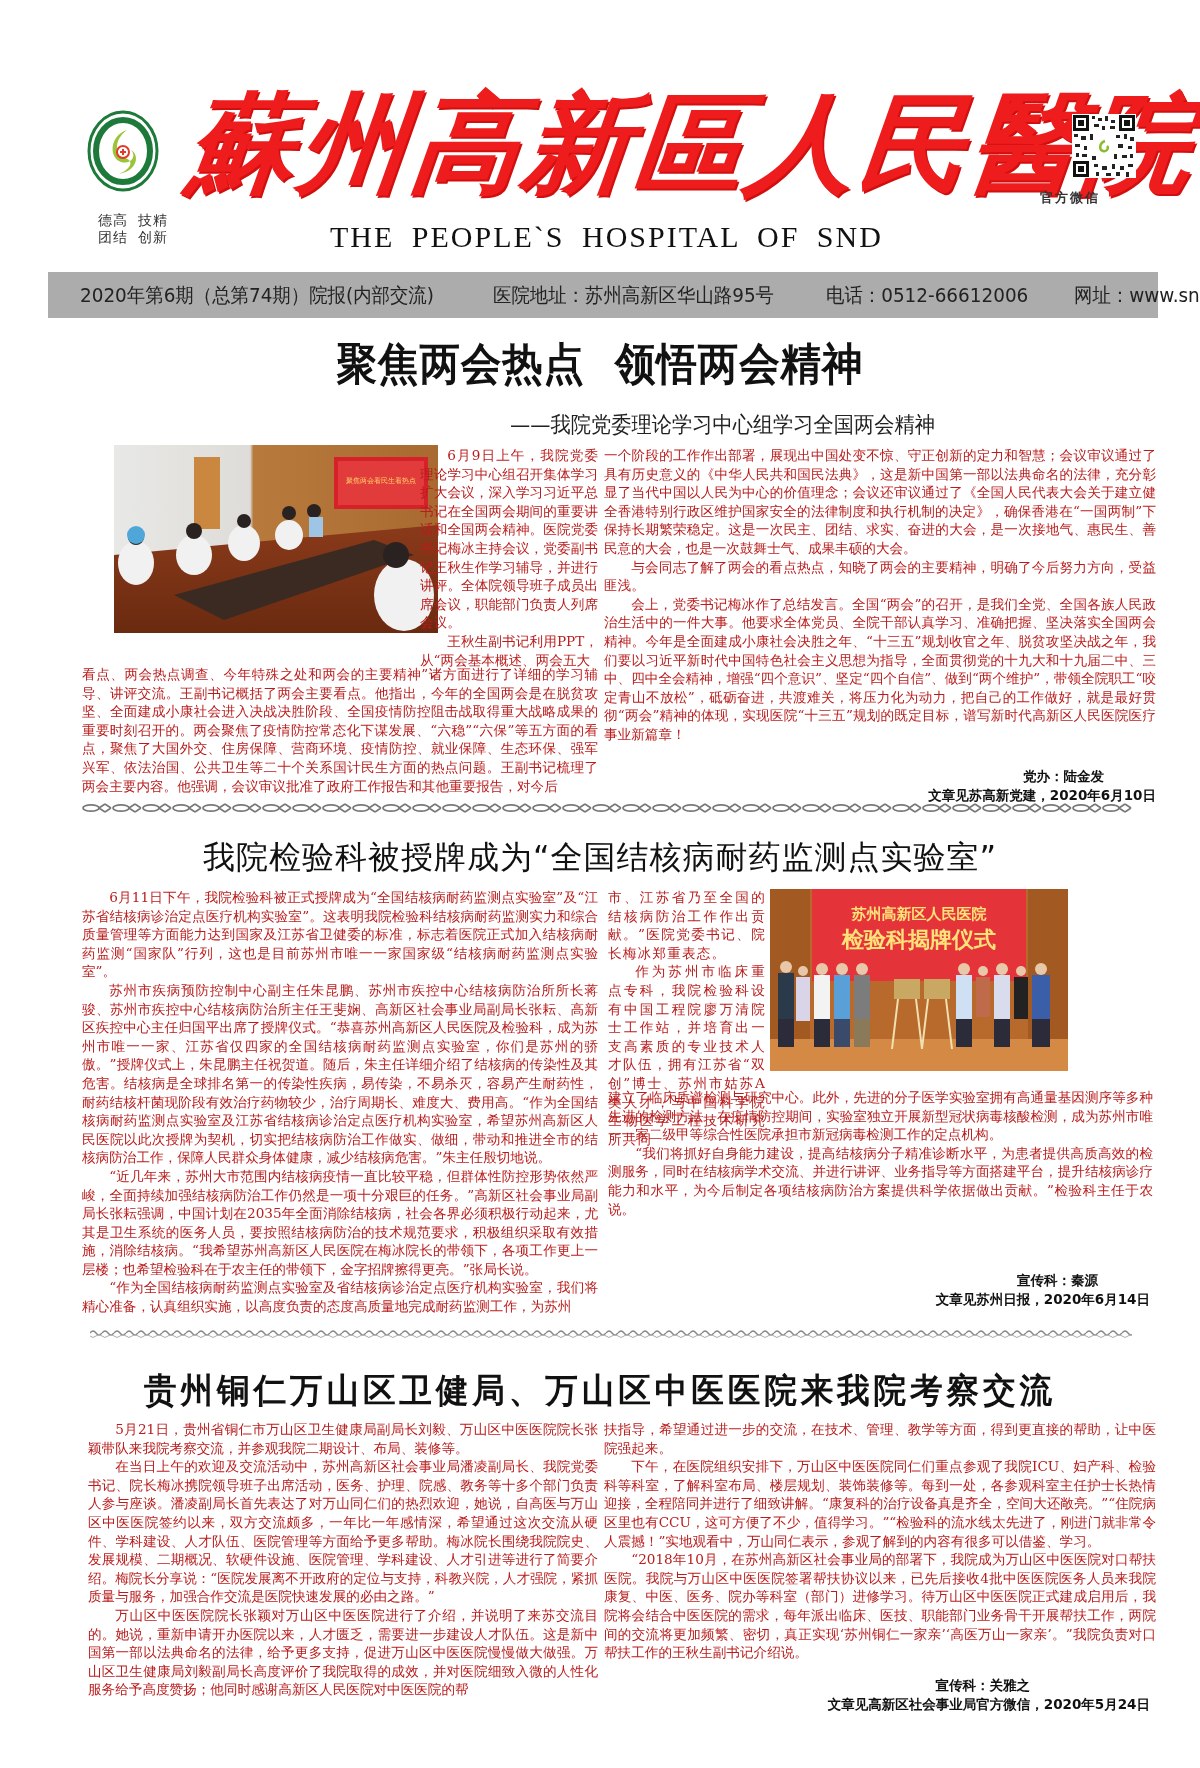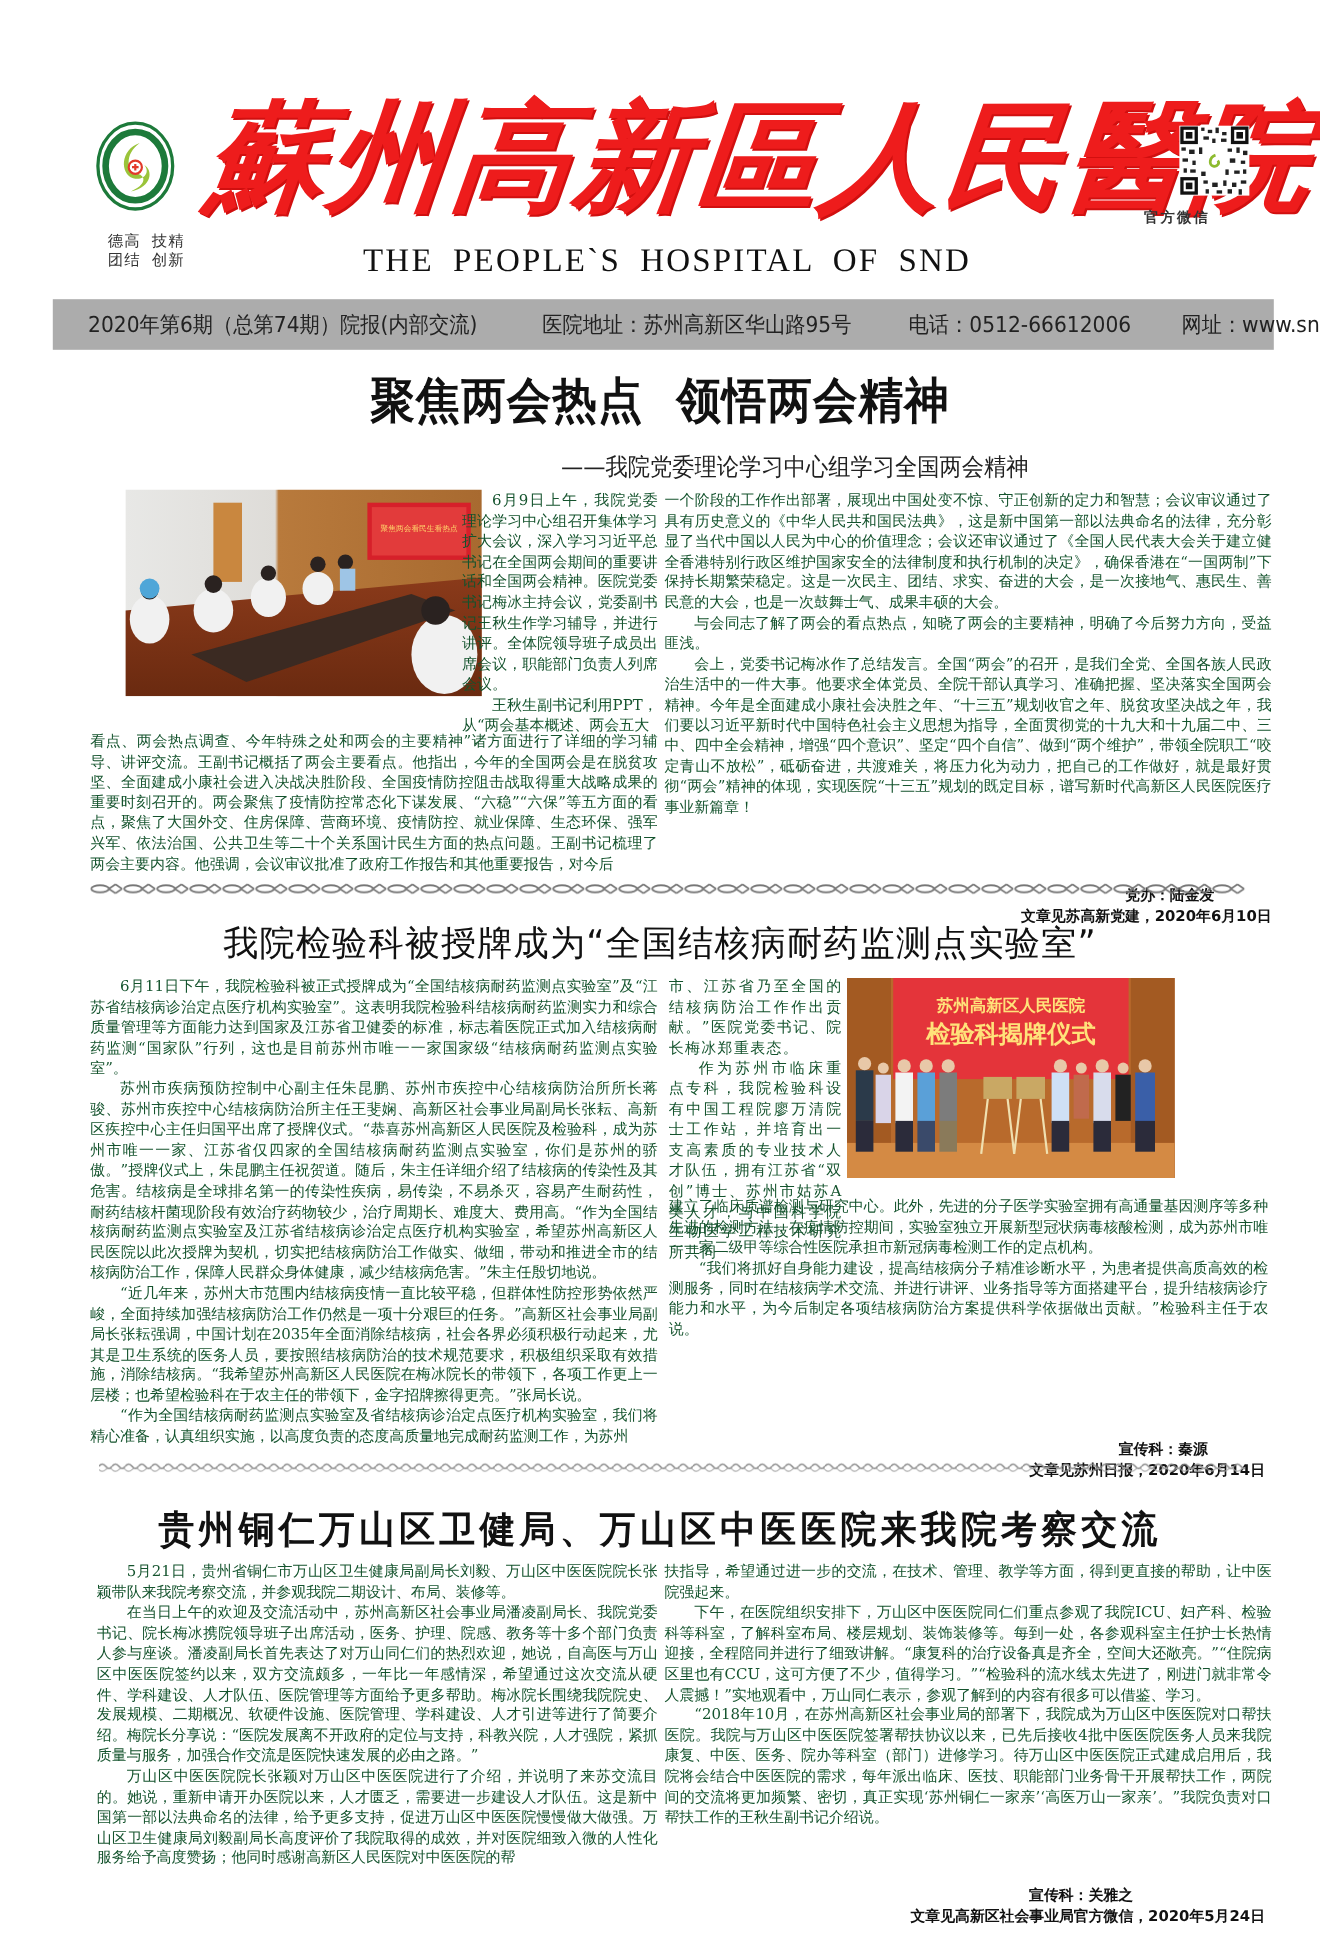--- a/index.html
+++ b/index.html
@@ -19,24 +19,24 @@
   .qr { left: 1072px; top: 114px; width: 64px; height: 64px; }
   .qr-label { left: 1040px; top: 189px; width: 72px; text-align: left; font-family: "DejaVu Sans", sans-serif; font-size: 13px; font-weight: bold; color: #333; letter-spacing: 2px; }
 
   .en-title { left: 330px; top: 220px; width: 560px; font-family: "Liberation Serif", serif; font-size: 30px; letter-spacing: 2px; color: #111; white-space: nowrap; word-spacing: 8px; }
 
   .infobar { left: 48px; top: 272px; width: 1110px; height: 46px; background: #acacac; display: flex; align-items: center; padding-left: 32px; gap: 28px; font-family: "DejaVu Sans", sans-serif; font-size: 20px; color: #222; white-space: nowrap; }
   .infobar span { display: inline-block; transform: scaleX(0.92); transform-origin: left center; }
 
   
   .headline { position: absolute; text-align: center; color: #111; white-space: nowrap; }
-  .body-text { position: absolute; font-family: "DejaVu Serif", "Liberation Serif", serif; font-size: 13.6px; line-height: 18.6px; color: #14532d; text-align: justify; }
+  .body-text { position: absolute; font-family: "DejaVu Serif", "Liberation Serif", serif; font-size: 13.6px; line-height: 18.6px; color: #b91c1c; text-align: justify; }
   .body-text p { text-indent: 2em; }
   .byline { position: absolute; text-align: right; font-family: "DejaVu Sans", sans-serif; font-weight: bold; font-size: 13.5px; line-height: 19px; color: #111; }
-  .byline .b1 { padding-right: 52px; margin-top: 38px; }
+  .byline .b1 { padding-right: 52px; }
 
   
   .a1-head { left: 0; width: 1200px; top: 335px; font-family: "DejaVu Sans", sans-serif; font-weight: bold; font-size: 44px; letter-spacing: 1px; transform: scaleX(0.92); }
   .a1-sub { left: 510px; top: 410px; font-family: "DejaVu Sans", sans-serif; font-size: 22px; color: #222; transform: scaleX(0.92); transform-origin: left; }
   .photo1 { left: 82px; top: 445px; width: 324px; height: 140px; margin-left: 32px; }
   .a1-col-left-top { left: 420px; top: 446px; width: 178px; }
   .a1-col-left-bottom { left: 82px; top: 665px; width: 516px; }
   .a1-col-right { left: 604px; top: 446px; width: 552px; }
   .a1-byline { right: 44px; top: 767px; }
 

